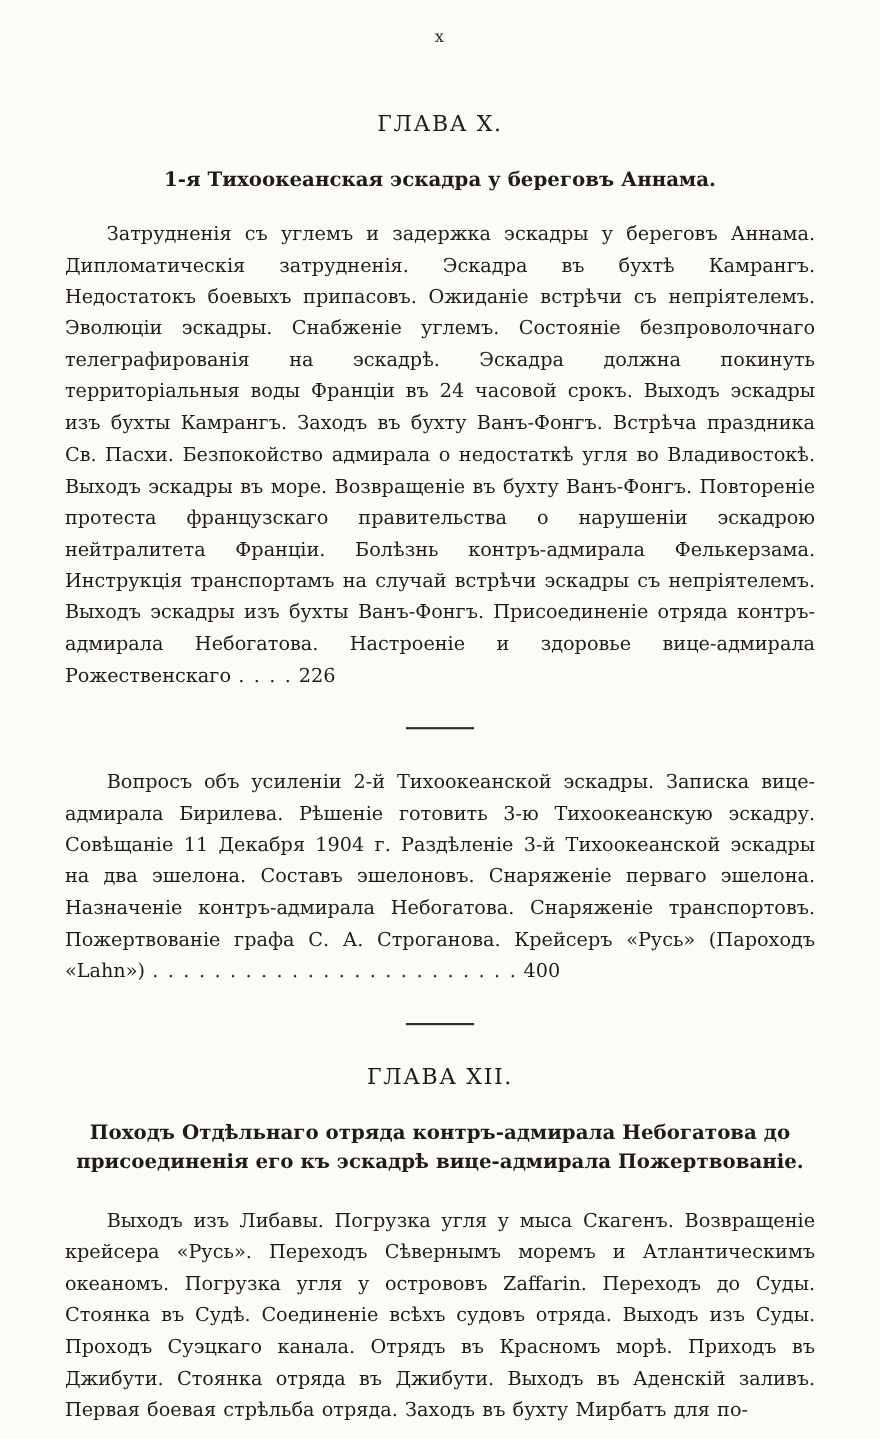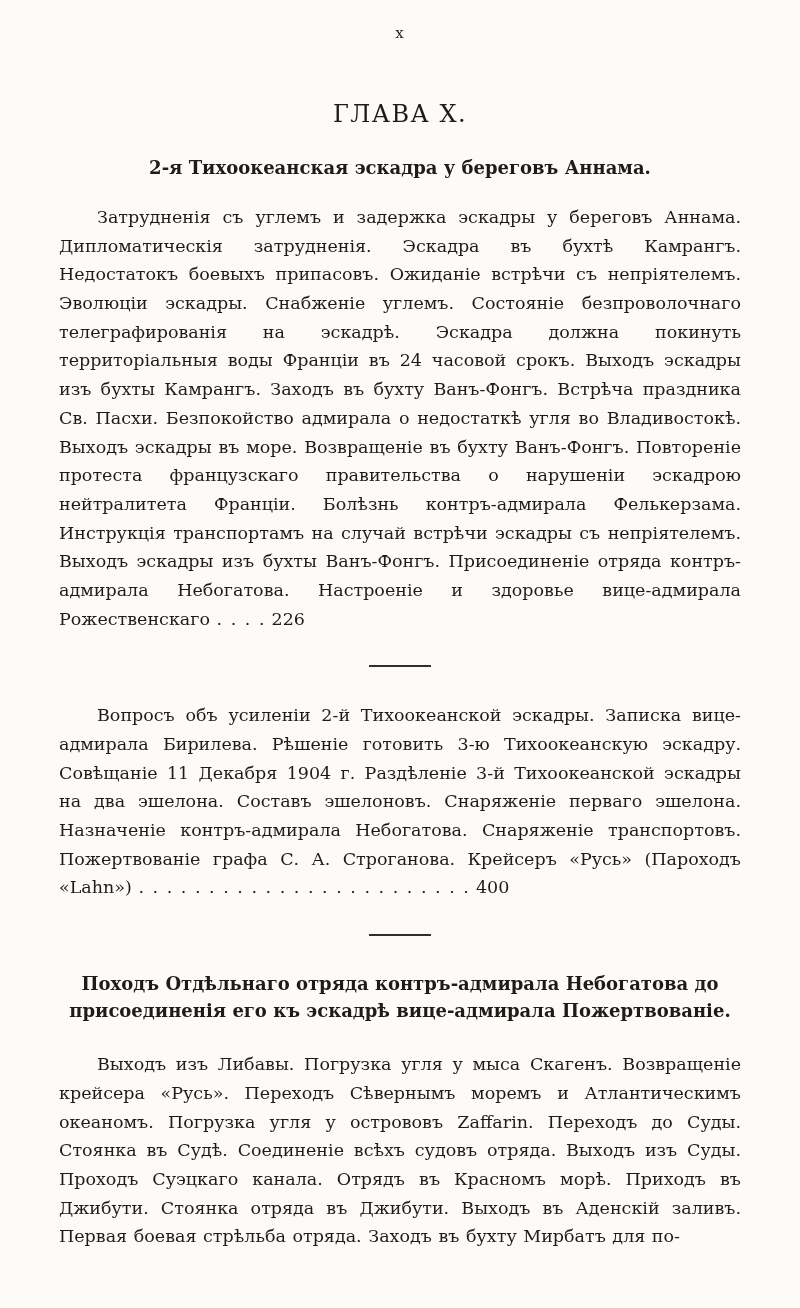--- a/index.html
+++ b/index.html
@@ -20,21 +20,21 @@
   }
   .folio {
     text-align: center;
     font-size: 15px;
     letter-spacing: 1px;
     margin-bottom: 58px;
     color: #2a2722;
   }
   .chapter-heading {
     text-align: center;
-    font-size: 24px;
+    font-size: 20px;
     font-weight: normal;
     letter-spacing: 1.5px;
     margin: 0 0 26px 0;
   }
   .chapter-subtitle {
     text-align: center;
     font-size: 18px;
     font-weight: bold;
     line-height: 1.5;
     margin: 0 0 22px 0;
@@ -71,32 +71,33 @@
 </style>
 </head>
 <body>
 
 <div class="scan-page">
 
   <div class="folio">x</div>
 
   <section class="chapter-block">
     <h2 class="chapter-heading">ГЛАВА X.</h2>
-    <h3 class="chapter-subtitle">2-я Тихоокеанская эскадра у береговъ Аннама.</h3>
+    <h3 class="chapter-subtitle">1-я Тихоокеанская эскадра у береговъ Аннама.</h3>
     <p class="chapter-summary"><span>Затрудненія съ углемъ и задержка эскадры у береговъ Аннама. Дипломатическія затрудненія. Эскадра въ бухтѣ Камрангъ. Недостатокъ боевыхъ припасовъ. Ожиданіе встрѣчи съ непріятелемъ. Эволюціи эскадры. Снабженіе углемъ. Состояніе безпроволочнаго телеграфированія на эскадрѣ. Эскадра должна покинуть территоріальныя воды Франціи въ 24 часовой срокъ. Выходъ эскадры изъ бухты Камрангъ. Заходъ въ бухту Ванъ-Фонгъ. Встрѣча праздника Св. Пасхи. Безпокойство адмирала о недостаткѣ угля во Владивостокѣ. Выходъ эскадры въ море. Возвращеніе въ бухту Ванъ-Фонгъ. Повтореніе протеста французскаго правительства о нарушеніи эскадрою нейтралитета Франціи. Болѣзнь контръ-адмирала Фелькерзама. Инструкція транспортамъ на случай встрѣчи эскадры съ непріятелемъ. Выходъ эскадры изъ бухты Ванъ-Фонгъ. Присоединеніе отряда контръ-адмирала Небогатова. Настроеніе и здоровье вице-адмирала Рожественскаго</span>
       <span class="leader-dots">. . . .</span><span class="page-ref">226</span></p>
   </section>
 
   <div class="section-rule"></div>
 
   <section class="chapter-block">
     <p class="chapter-summary"><span>Вопросъ объ усиленіи 2-й Тихоокеанской эскадры. Записка вице-адмирала Бирилева. Рѣшеніе готовить 3-ю Тихоокеанскую эскадру. Совѣщаніе 11 Декабря 1904 г. Раздѣленіе 3-й Тихоокеанской эскадры на два эшелона. Составъ эшелоновъ. Снаряженіе перваго эшелона. Назначеніе контръ-адмирала Небогатова. Снаряженіе транспортовъ. Пожертвованіе графа С. А. Строганова. Крейсеръ «Русь» (Пароходъ «Lahn»)</span>
       <span class="leader-dots">. . . . . . . . . . . . . . . . . . . . . . . .</span><span class="page-ref">400</span></p>
   </section>
 
   <div class="section-rule"></div>
 
   <section class="chapter-block">
+    <h2 class="chapter-heading">ГЛАВА XII.</h2>
     <h3 class="chapter-subtitle long">Походъ Отдѣльнаго отряда контръ-адмирала Небогатова до присоединенія его къ эскадрѣ вице-адмирала Пожертвованіе.</h3>
     <p class="chapter-summary"><span>Выходъ изъ Либавы. Погрузка угля у мыса Скагенъ. Возвращеніе крейсера «Русь». Переходъ Сѣвернымъ моремъ и Атлантическимъ океаномъ. Погрузка угля у острововъ Zaffarin. Переходъ до Суды. Стоянка въ Судѣ. Соединеніе всѣхъ судовъ отряда. Выходъ изъ Суды. Проходъ Суэцкаго канала. Отрядъ въ Красномъ морѣ. Приходъ въ Джибути. Стоянка отряда въ Джибути. Выходъ въ Аденскій заливъ. Первая боевая стрѣльба отряда. Заходъ въ бухту Мирбатъ для по-</span></p>
   </section>
 
 </div>
 
 </body></html>

